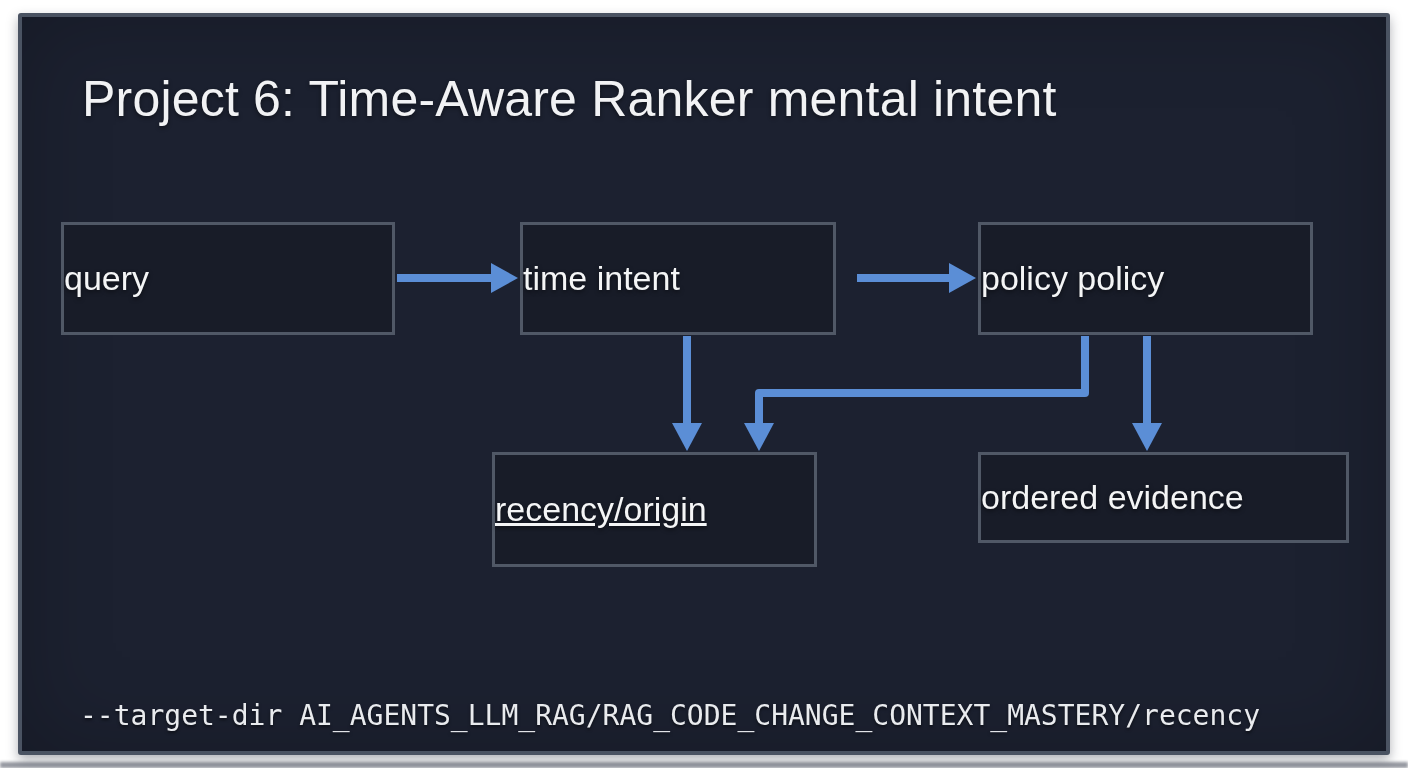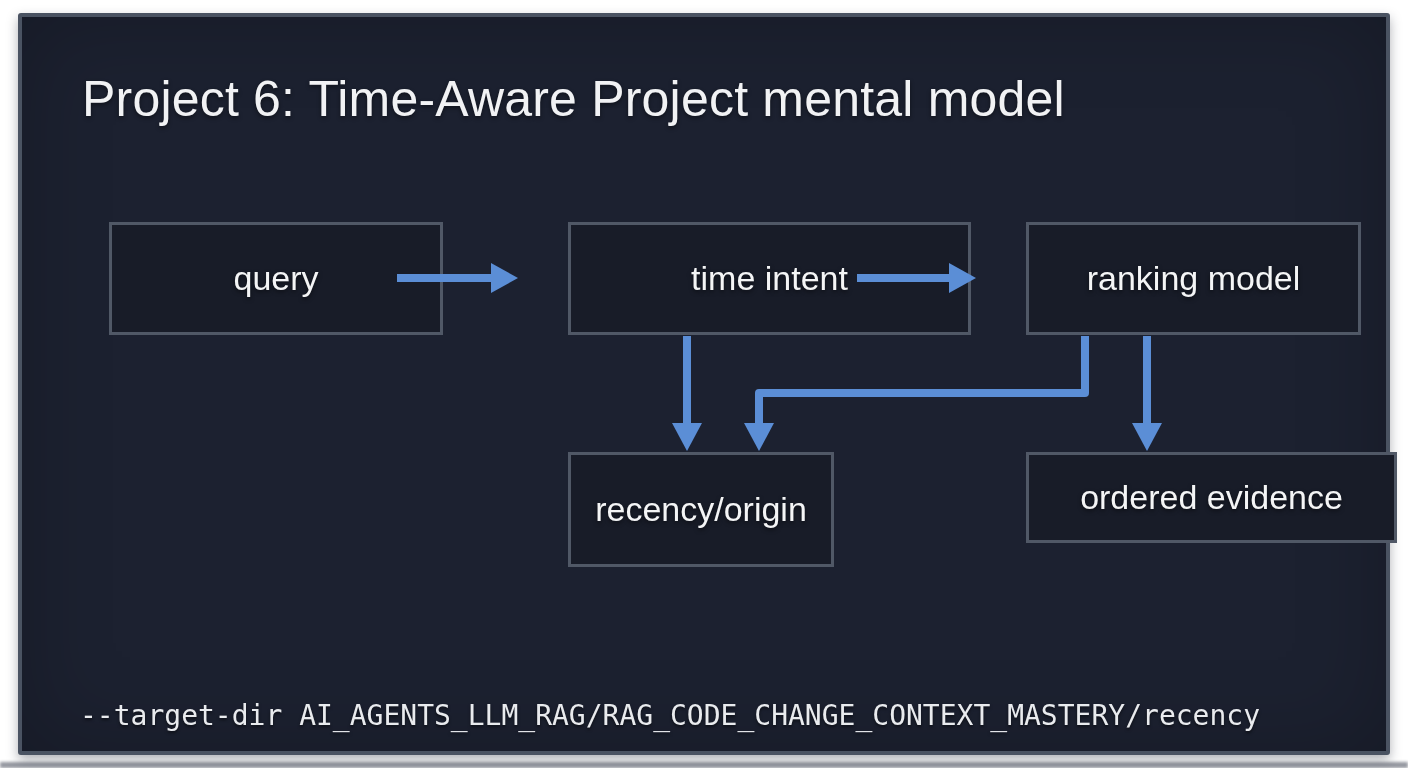--- a/index.html
+++ b/index.html
@@ -42,31 +42,29 @@
     letter-spacing: 0.2px;
     text-shadow: 0 2px 4px rgba(0,0,0,0.45);
     white-space: nowrap;
   }
   .node {
     position: absolute;
     background: var(--node-bg);
     border: 3px solid var(--node-border);
     display: flex;
     align-items: center;
-    justify-content: center;
     color: var(--node-text);
     font-size: 34px;
     text-shadow: 0 2px 4px rgba(0,0,0,0.5);
     white-space: nowrap;
-    margin-left: 48px;
   }
   #node-query            { left: 61px;  top: 222px; width: 334px; height: 113px; }
-  #node-time-intent      { left: 520px; top: 222px; width: 403px; height: 113px; }
+  #node-time-intent      { left: 520px; top: 222px; width: 316px; height: 113px; }
   #node-ranking-policy   { left: 978px; top: 222px; width: 335px; height: 113px; }
-  #node-recency-origin   { left: 520px; top: 452px; width: 266px; height: 115px; }
+  #node-recency-origin   { left: 492px; top: 452px; width: 325px; height: 115px; text-decoration: underline; }
   #node-ordered-evidence { left: 978px; top: 452px; width: 371px; height: 91px; }
   #edges {
     position: absolute;
     left: 0; top: 0;
     width: 1408px; height: 768px;
     pointer-events: none;
   }
   #edges line, #edges path {
     stroke: var(--arrow);
     stroke-width: 8;
@@ -90,33 +88,33 @@
     background: rgba(44,50,66,0.5);
     filter: blur(1.5px);
   }
 </style>
 </head>
 <body>
 
 <div id="stage">
   <div id="panel">
 
-    <div class="slide-title">Project 6: Time-Aware Project mental model</div>
+    <div class="slide-title">Project 6: Time-Aware Ranker mental intent</div>
 
     <div class="command-line">--target-dir AI_AGENTS_LLM_RAG/RAG_CODE_CHANGE_CONTEXT_MASTERY/recency</div>
   </div>
 
   <div class="node" id="node-query">
     <span>query</span>
   </div>
   <div class="node" id="node-time-intent">
     <span>time intent</span>
   </div>
   <div class="node" id="node-ranking-policy">
-    <span>ranking model</span>
+    <span>policy policy</span>
   </div>
   <div class="node" id="node-recency-origin">
     <span>recency/origin</span>
   </div>
   <div class="node" id="node-ordered-evidence">
     <span>ordered evidence</span>
   </div>
 
   <svg id="edges" viewBox="0 0 1408 768" xmlns="http://www.w3.org/2000/svg">
 

